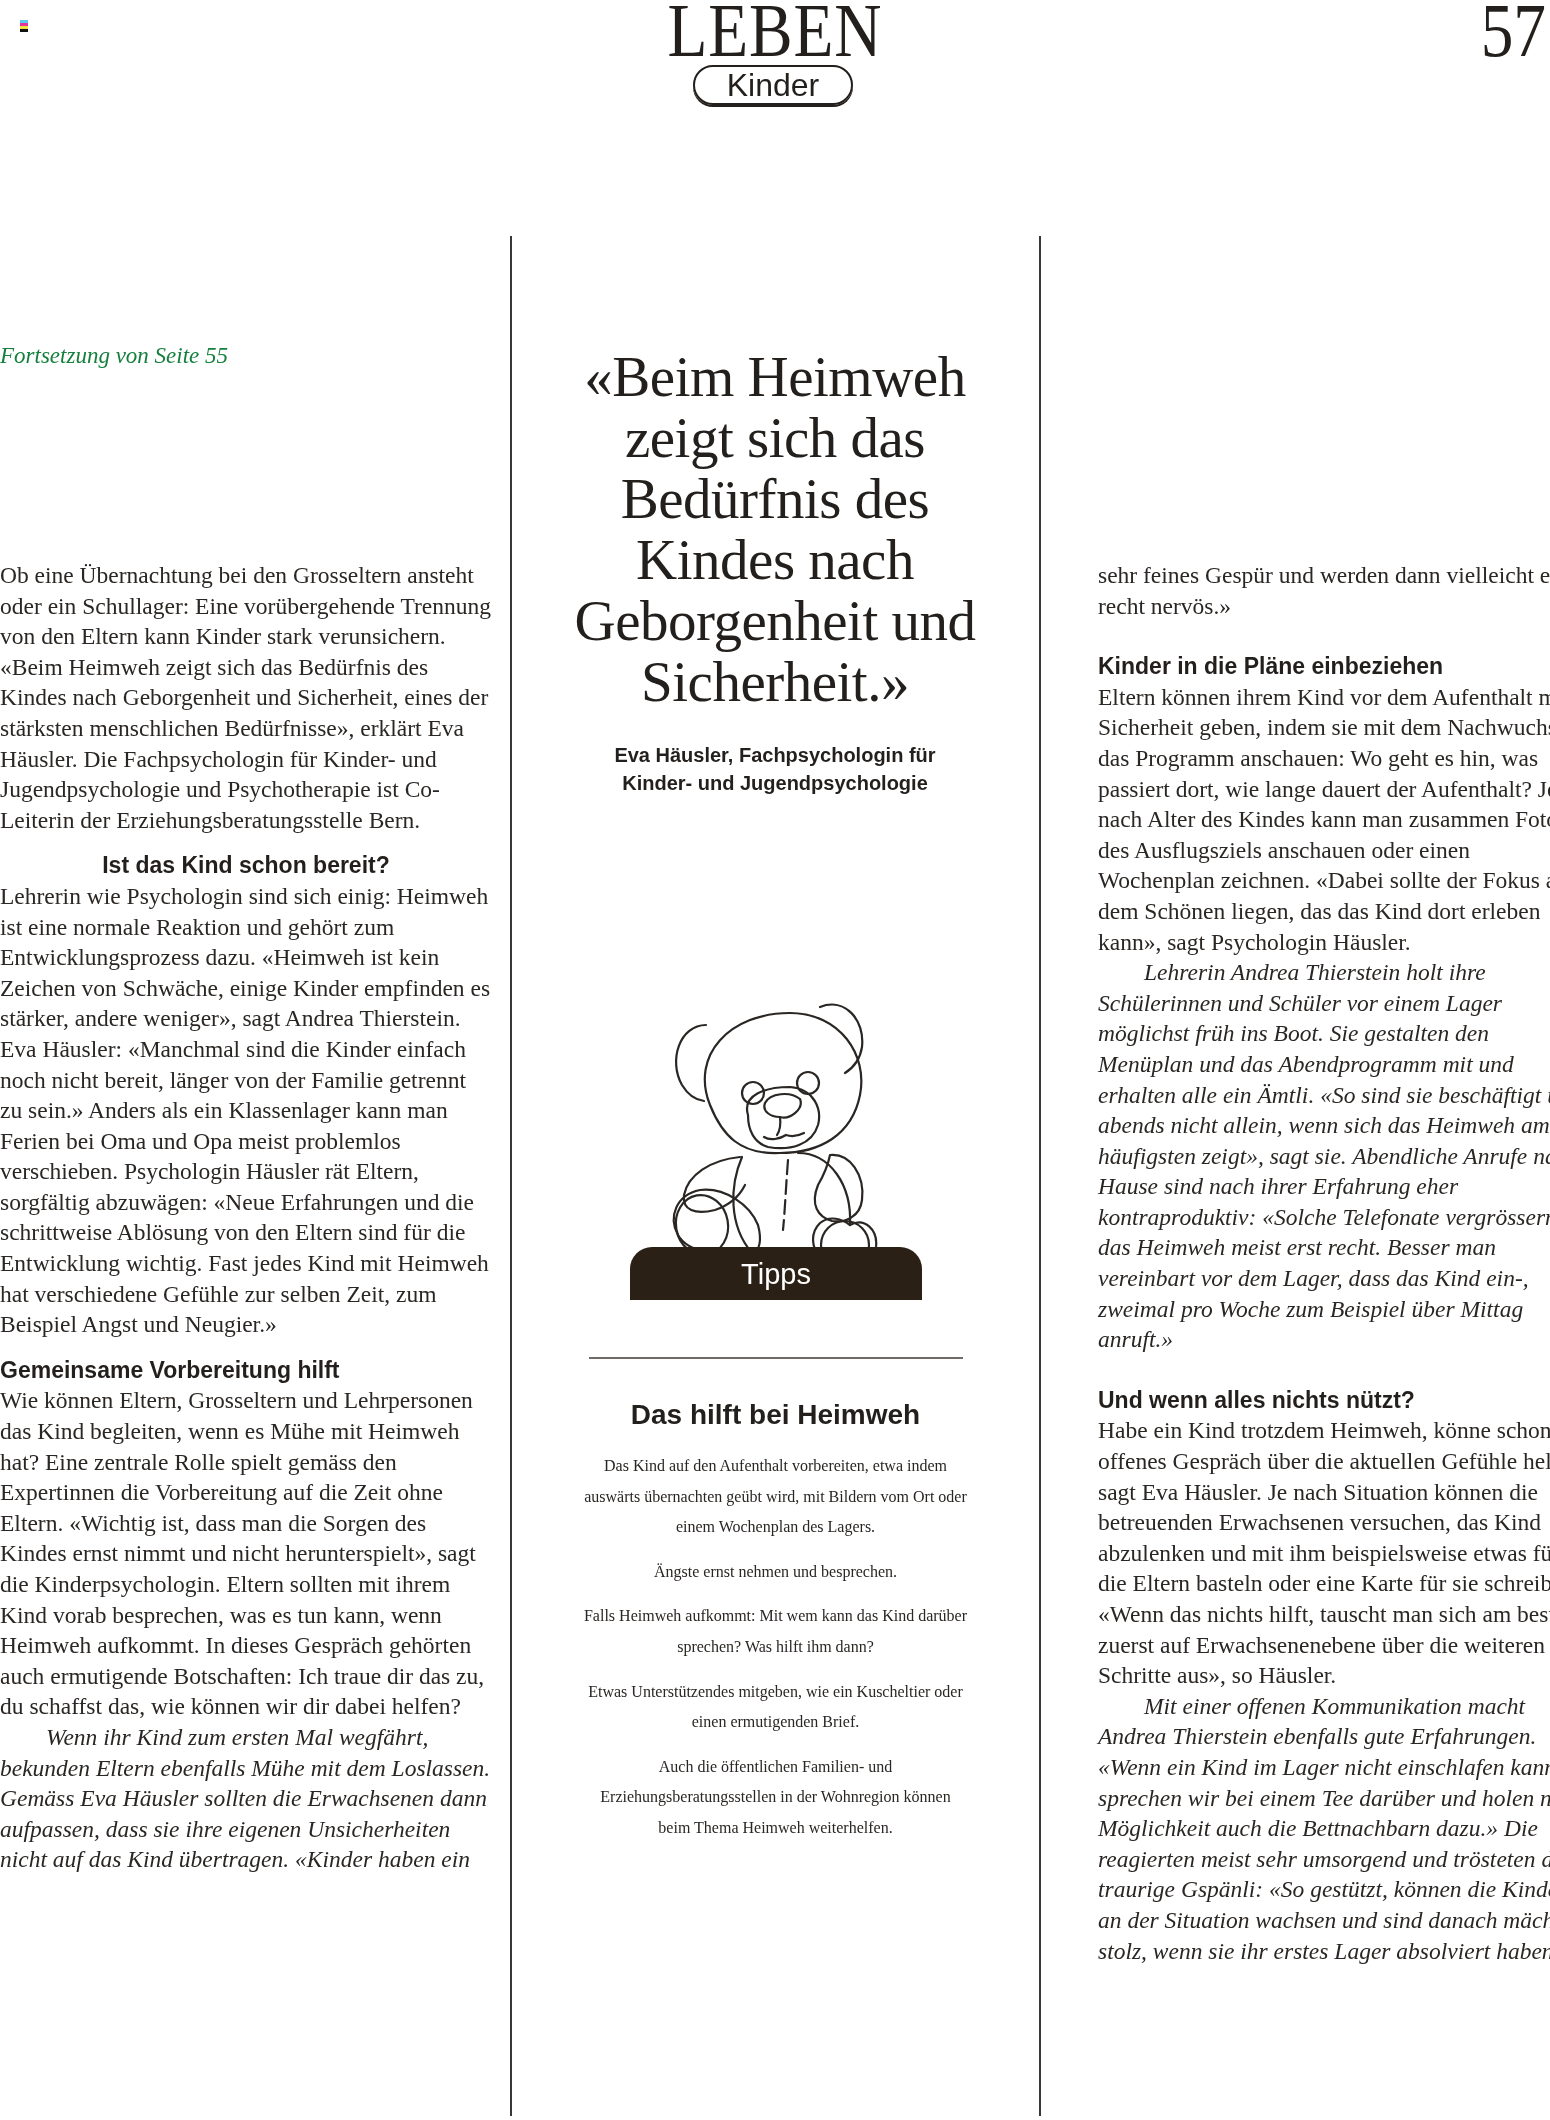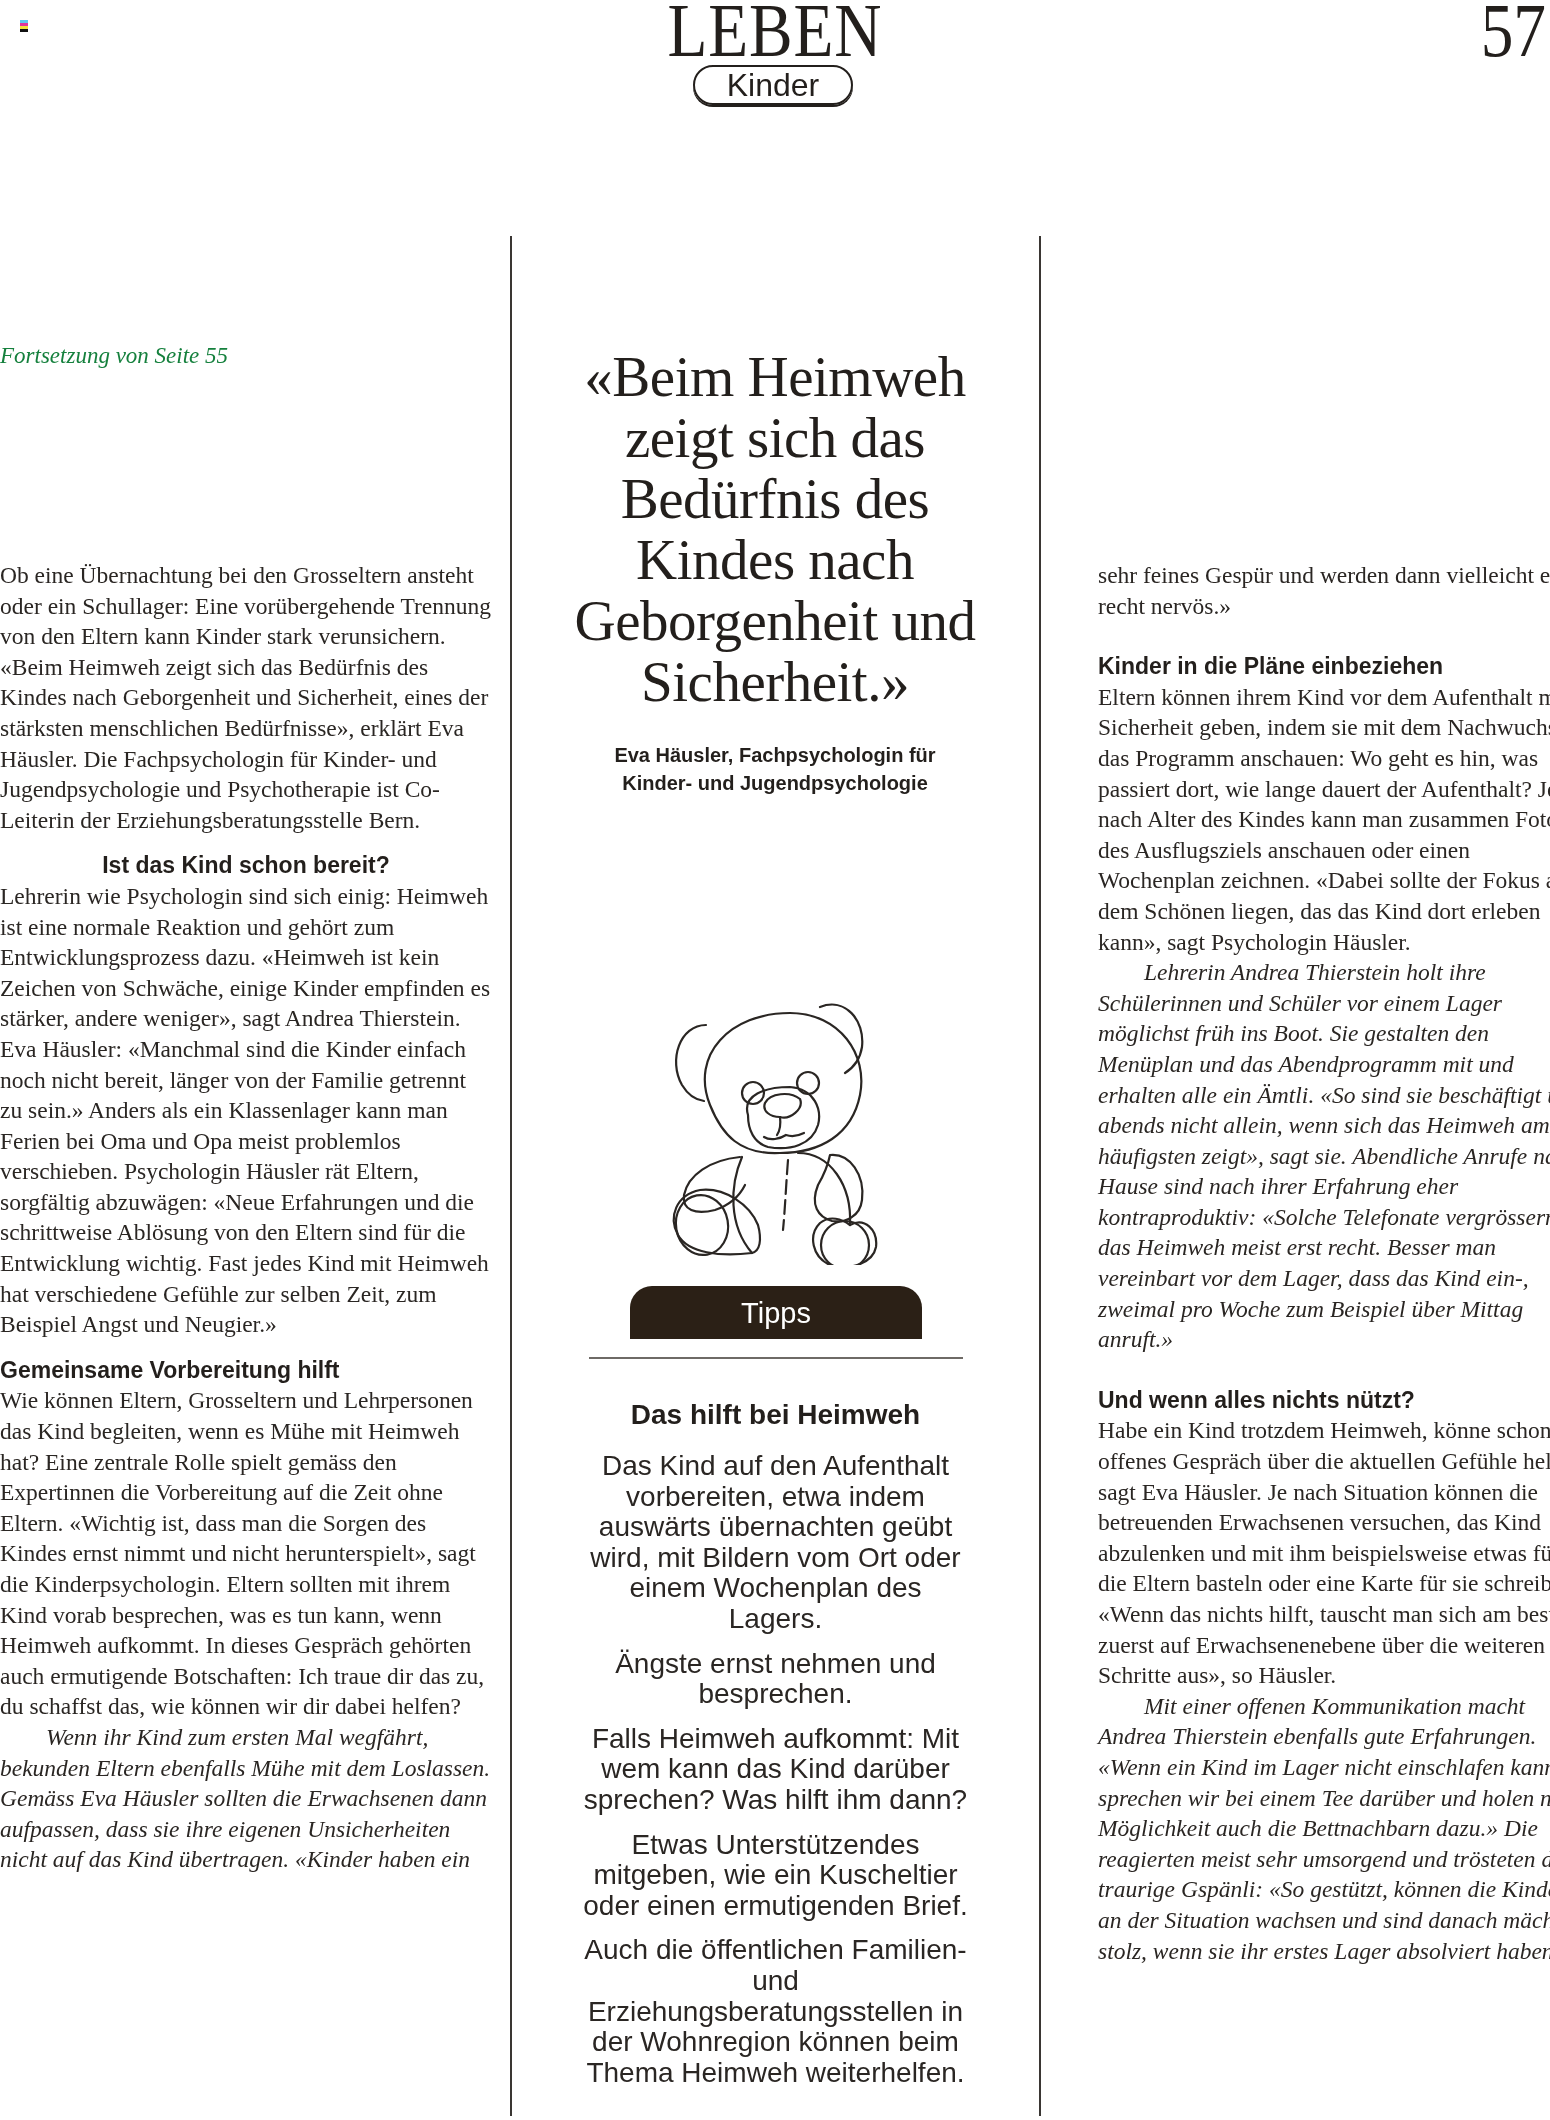--- a/index.html
+++ b/index.html
@@ -28,28 +28,28 @@
   .kicker { font-family:"Liberation Serif", serif; font-style:italic; font-size:23px; color:#15803d; }
 
   .quote { position:absolute; left:560px; top:346px; width:430px; text-align:center;
     font-family:"Liberation Serif", serif; font-size:57px; line-height:61px; color:#231f1c; letter-spacing:-0.5px; }
   .quote-attr { position:absolute; left:560px; top:741px; width:430px; text-align:center;
     font-family:"Liberation Sans", sans-serif; font-weight:bold; font-size:20px; line-height:28px; color:#231f1c; }
 
   .bear { position:absolute; left:640px; top:985px; width:280px; height:280px; }
 
   .tipps-line { position:absolute; left:589px; top:1357px; width:374px; height:2px; background:#6e6a66; }
-  .tipps-tab { position:absolute; left:630px; top:1286px; width:292px; height:53px; background:#2b2016;
+  .tipps-tab { position:absolute; left:630px; top:1247px; width:292px; height:53px; background:#2b2016;
     border-radius:22px 22px 0 0; color:#ffffff; text-align:center;
     font-family:"Liberation Sans", sans-serif; font-size:29px; line-height:55px; }
 
   .tips { position:absolute; left:583px; top:1395px; width:385px; text-align:center;
     font-family:"Liberation Sans", sans-serif; color:#2a2623; }
   .tips h3 { margin:0 0 16px 0; font-size:28px; line-height:40px; font-weight:bold; color:#231f1c; }
-  .tips p { margin:0 0 14px 0; font-size:28px; line-height:30.6px; }
+  .tips p { margin:0 0 14px 0; font-size:16px; line-height:30.6px;font-family:Liberation Serif, serif; }
 </style>
 </head>
 <body>
 
 <div class="regmarks">
   <span style="background:#5ec8ee"></span>
   <span style="background:#e0369a"></span>
   <span style="background:#f2e33a"></span>
   <span style="background:#111111"></span>
 </div>

